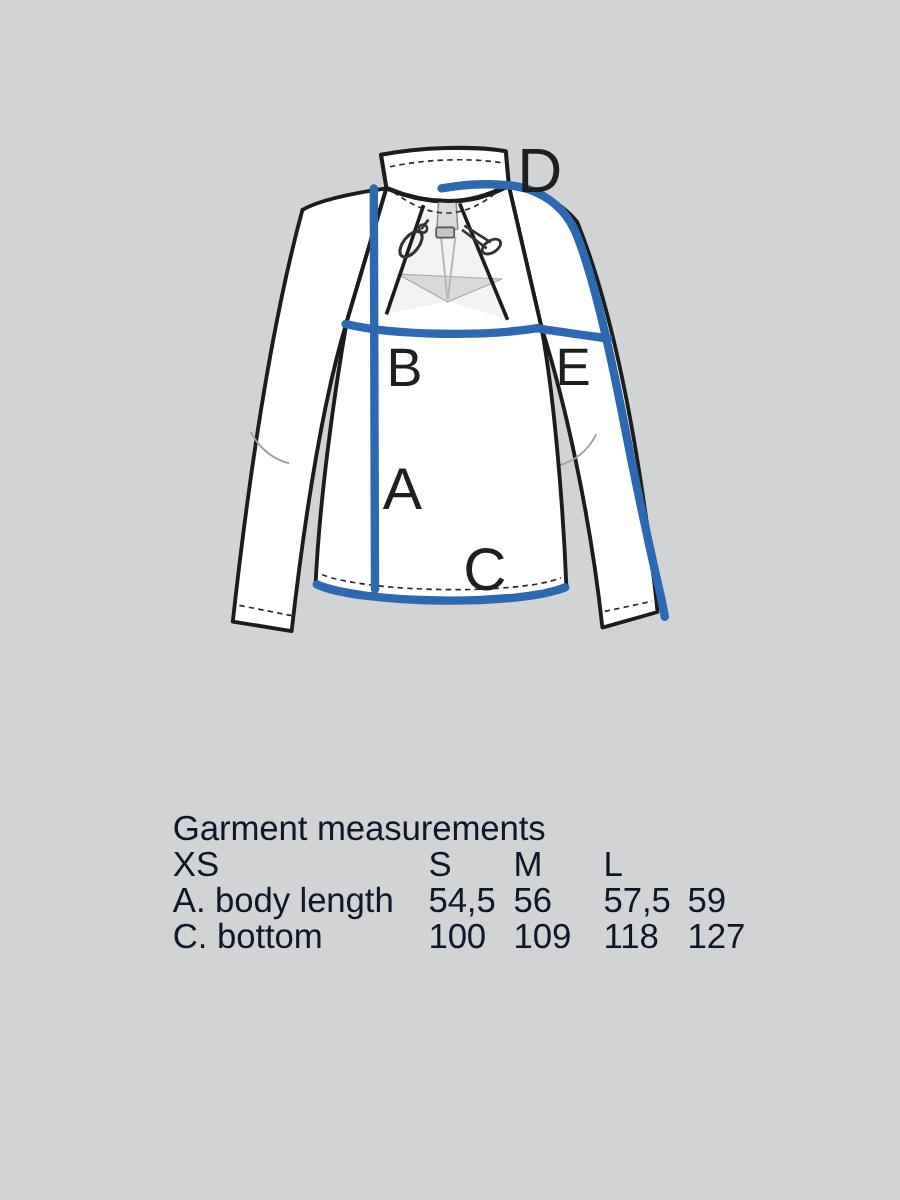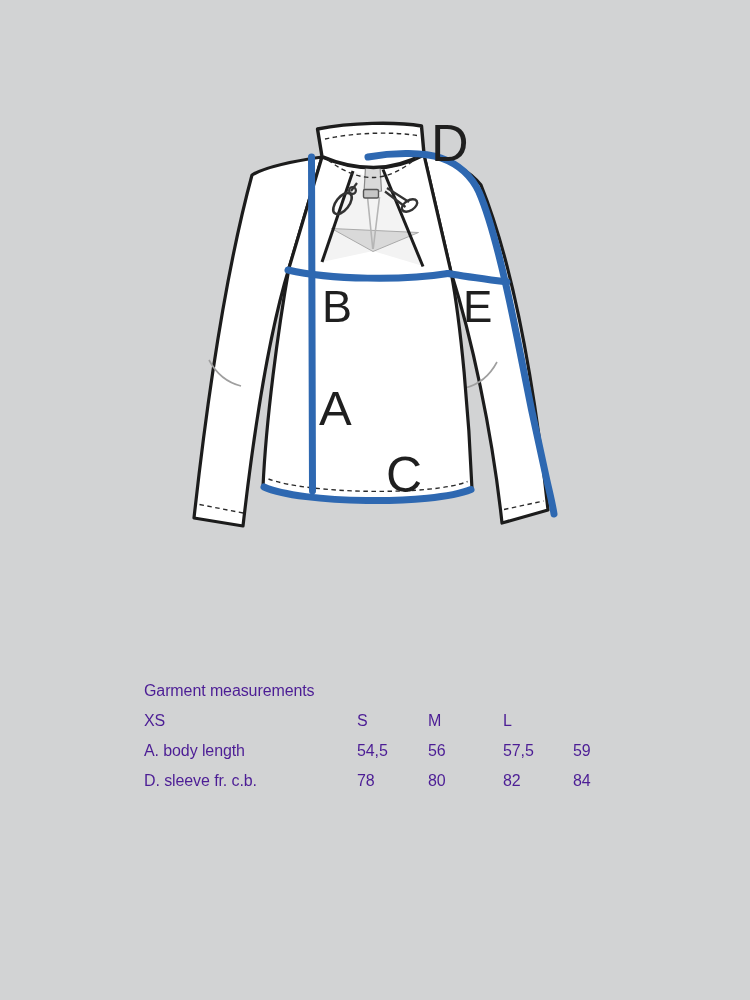--- a/index.html
+++ b/index.html
@@ -16,22 +16,22 @@
     color:#1f1f1f;
     font-family:"Liberation Sans", sans-serif;
     font-weight:400;
     line-height:1;
     letter-spacing:0;
   }
   .gm-block{
     position:absolute;
     left:144px;top:676px;
     width:520px;
-    color:#4c1d95;
-    font-size:16px;
+    color:#0f172a;
+    font-size:29px;
     letter-spacing:-0.1px;
   }
   .gm-title{height:30px;line-height:30px;}
   .gm-row{
     display:grid;
     grid-template-columns:213px 71px 75px 70px 60px;
     height:30px;line-height:30px;
   }
   .gm-cell{white-space:nowrap;overflow:visible;}
 </style>
@@ -119,24 +119,24 @@
 
     <div class="gm-row">
       <div class="gm-cell">A. body length</div>
       <div class="gm-cell">54,5</div>
       <div class="gm-cell">56</div>
       <div class="gm-cell">57,5</div>
       <div class="gm-cell">59</div>
     </div>
 
 
+    <div class="gm-row">
+      <div class="gm-cell">C. bottom</div>
+      <div class="gm-cell">100</div>
+      <div class="gm-cell">109</div>
+      <div class="gm-cell">118</div>
+      <div class="gm-cell">127</div>
+    </div>
 
-    <div class="gm-row">
-      <div class="gm-cell">D. sleeve fr. c.b.</div>
-      <div class="gm-cell">78</div>
-      <div class="gm-cell">80</div>
-      <div class="gm-cell">82</div>
-      <div class="gm-cell">84</div>
-    </div>
 
   </div>
 
 </div>
 
 </body></html>

